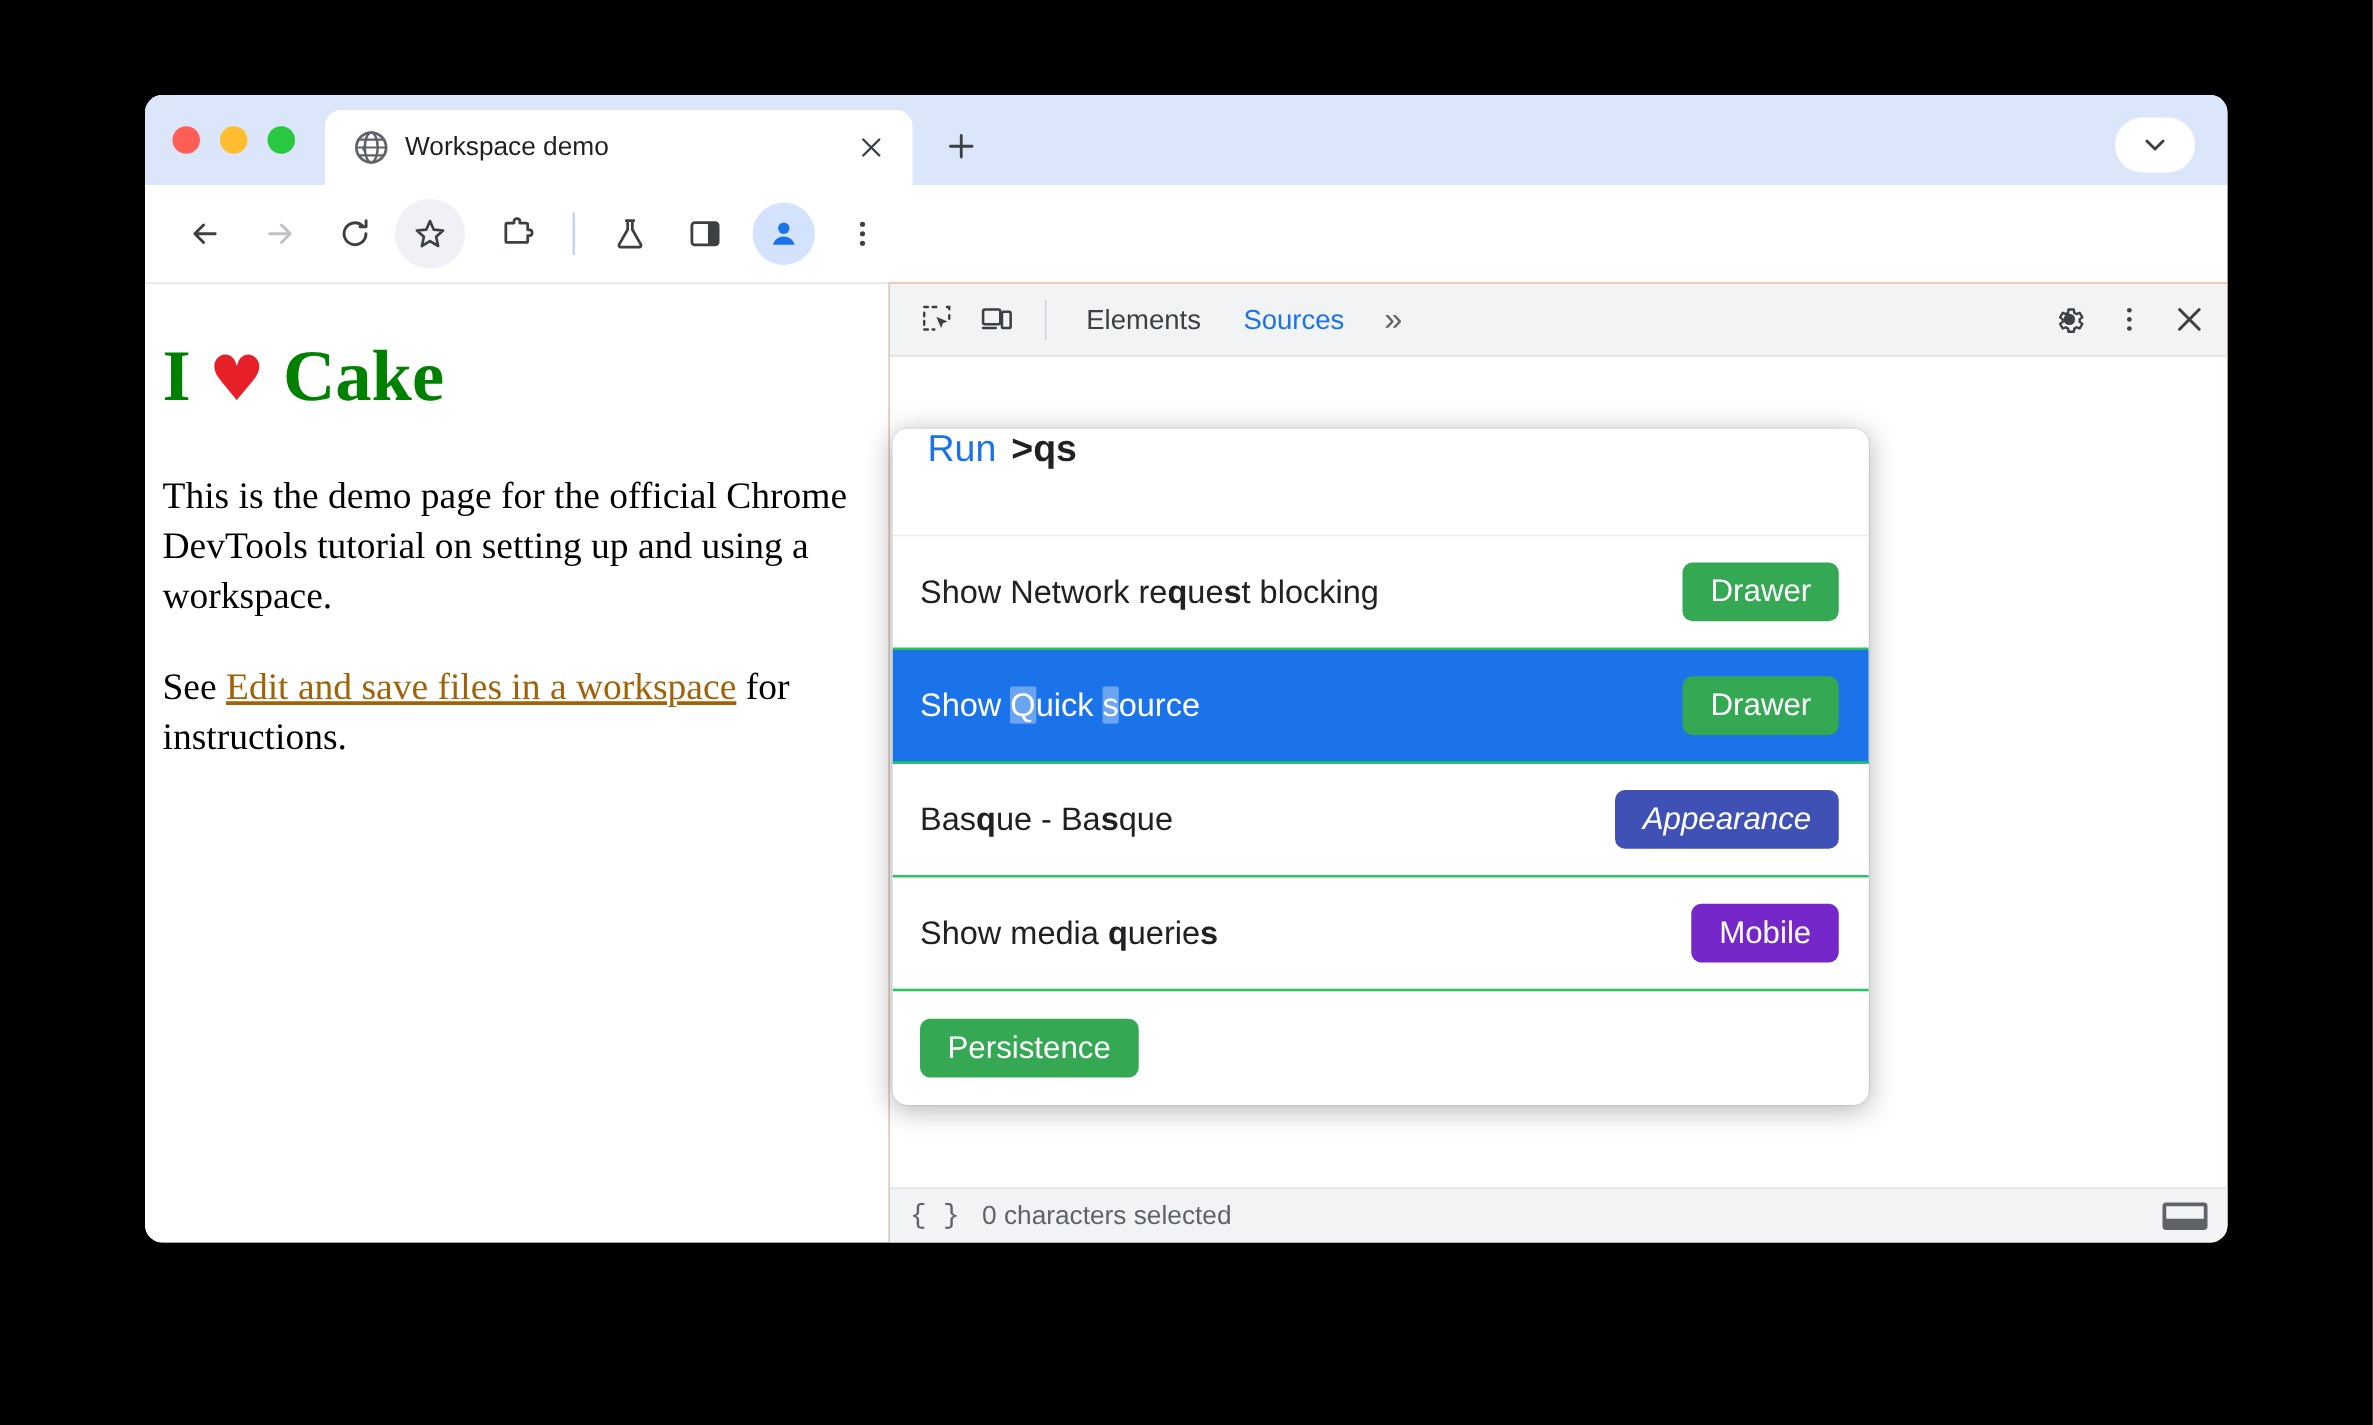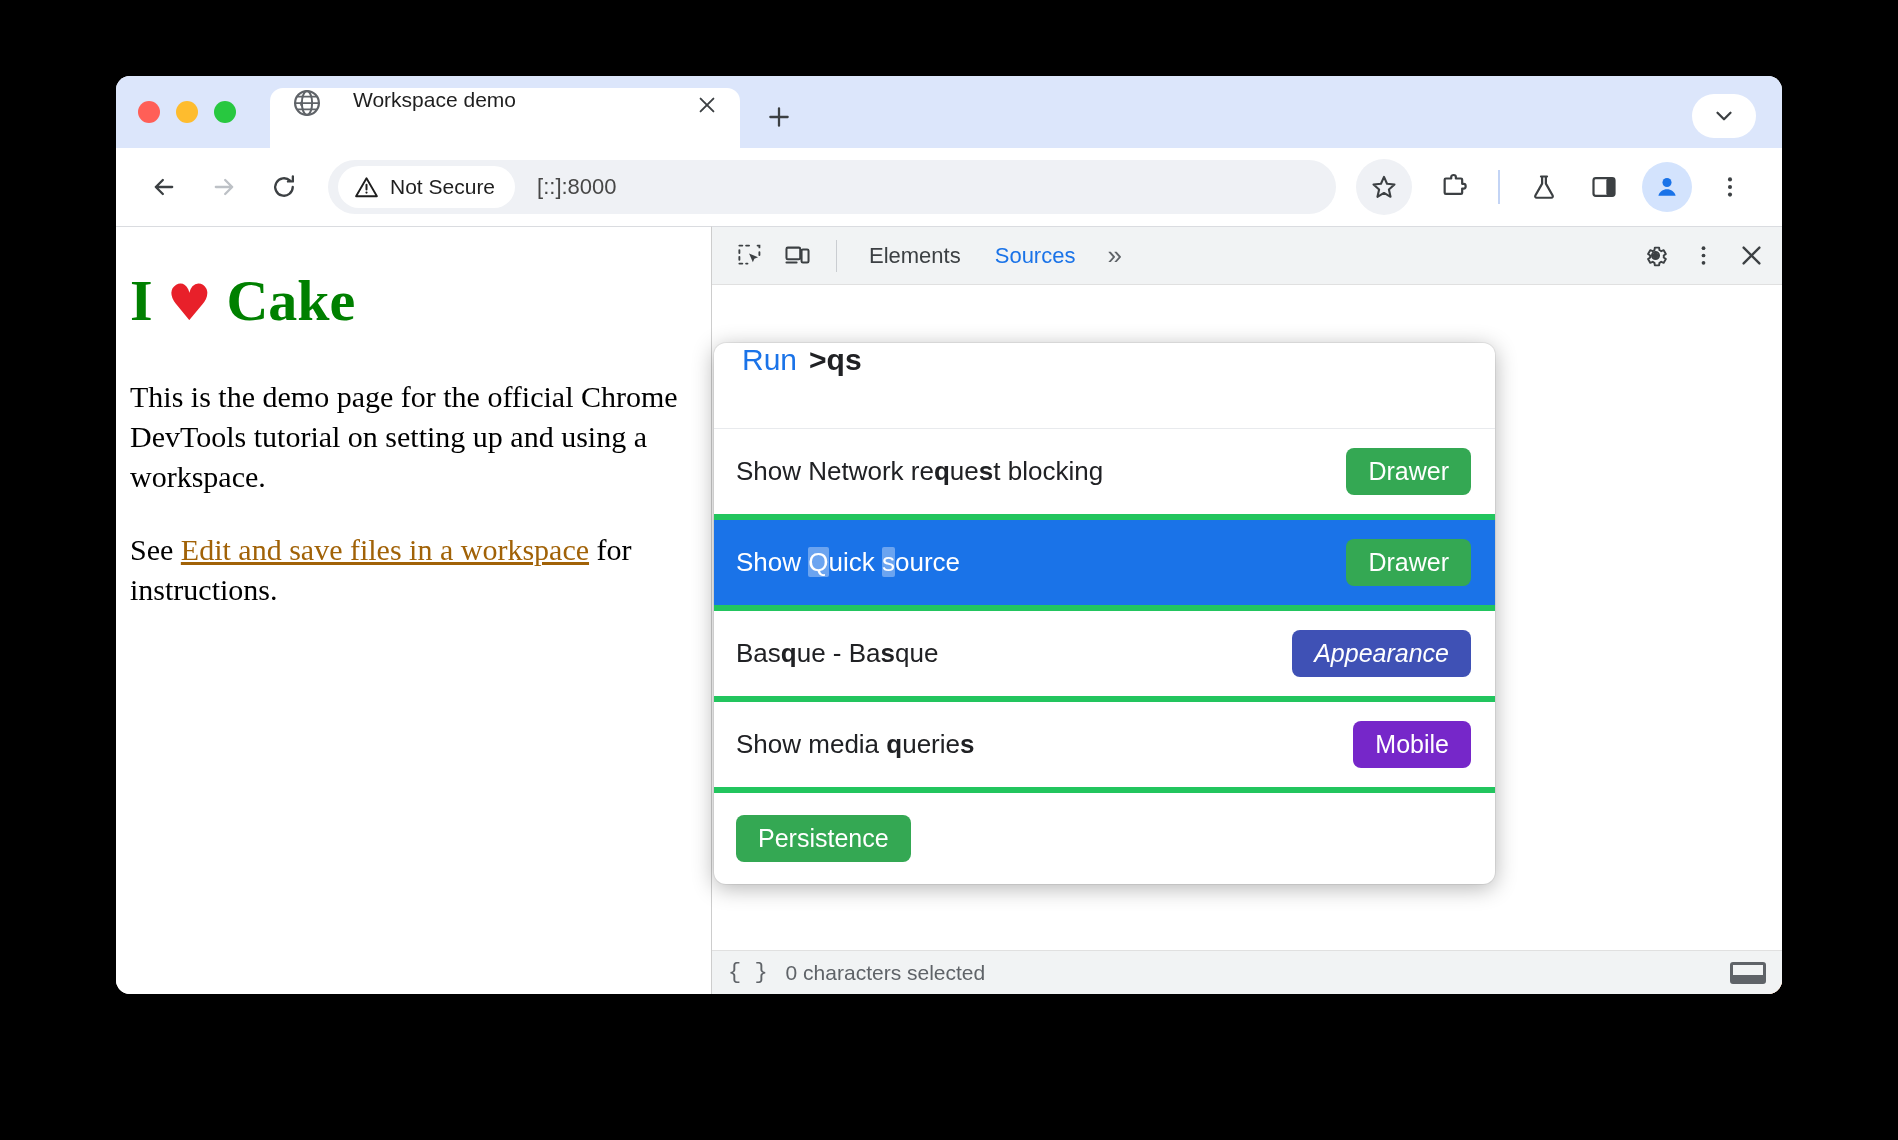--- a/index.html
+++ b/index.html
@@ -48,23 +48,23 @@
   #traffic-minimize { background: #febc2e; }
   #traffic-zoom { background: #28c840; }
 
   #browser-tab {
     position: relative;
     height: 60px;
     width: 470px;
     background: #ffffff;
     border-radius: 13px 13px 0 0;
     display: flex;
+    align-items: center;
     padding: 0 16px 0 22px;
-    gap: 31px;
-    margin-left: 10px;
+    gap: 12px;
   }
   #tab-favicon-wrap {
     width: 30px; height: 30px;
     display: flex; align-items: center; justify-content: center;
     flex: 0 0 30px;
   }
   #tab-title {
     font-size: 21px;
     color: #1f1f1f;
     flex: 1;
@@ -288,21 +288,21 @@
     gap: 12px;
   }
   #command-run-label { font-size: 30px; color: #1a73e8; }
   #command-query-text { font-size: 30px; color: #202124; font-weight: bold; }
 
   .command-row {
     height: 91px;
     display: flex;
     align-items: center;
     padding: 0 24px 0 22px;
-    border-bottom: 6px solid #22c55e;
+    border-bottom: 2px solid #22c55e;
     gap: 16px;
   }
   .command-row:last-child { border-bottom: none; }
   .command-row.selected { background: #1a73e8; }
   .command-label {
     font-size: 26px;
     color: #202124;
     flex: 1;
     white-space: nowrap;
     overflow: hidden;
@@ -383,33 +383,20 @@
         <path d="M5 12h14M13 6l6 6-6 6" stroke="#bdc1c6" stroke-width="2" fill="none" stroke-linecap="round" stroke-linejoin="round"></path>
       </svg>
     </div>
     <div class="nav-btn">
       <svg width="28" height="28" viewBox="0 0 24 24">
         <path d="M19.5 12a7.5 7.5 0 1 1-2.3-5.4" stroke="#3c4043" stroke-width="2" fill="none" stroke-linecap="round"></path>
         <path d="M19.6 3v4.2h-4.2" stroke="#3c4043" stroke-width="2" fill="none" stroke-linecap="round" stroke-linejoin="round"></path>
       </svg>
     </div>
 
-    <div id="omnibox">
-      <div id="not-secure-chip">
-        <span>
-          <svg width="25" height="25" viewBox="0 0 24 24">
-            <path d="M12 3.2L22 20.4H2L12 3.2z" fill="none" stroke="#1f1f1f" stroke-width="1.8" stroke-linejoin="round"></path>
-            <path d="M12 9.4v4.6" stroke="#1f1f1f" stroke-width="1.9" stroke-linecap="round"></path>
-            <circle cx="12" cy="16.9" r="1.05" fill="#1f1f1f"></circle>
-          </svg>
-        </span>
-        <span id="not-secure-label">Not Secure</span>
-      </div>
-      <span id="omnibox-url" title="Search Google or type a URL">[::]:8000</span>
-    </div>
 
     <div class="toolbar-icon-btn" id="bookmark-star-btn">
       <svg width="28" height="28" viewBox="0 0 24 24">
         <path d="M12 3.3l2.6 5.9 6.4.6-4.8 4.3 1.4 6.3L12 17.1l-5.6 3.3 1.4-6.3L3 9.8l6.4-.6L12 3.3z" fill="none" stroke="#3c4043" stroke-width="1.8" stroke-linejoin="round"></path>
       </svg>
     </div>
 
     <div class="toolbar-icon-btn">
       <svg width="28" height="28" viewBox="0 0 24 24">
         <path d="M9.6 3.4c0-1 .9-1.7 2-1.7s2 .7 2 1.7v1.3H18c.6 0 1 .4 1 1v3.6h1.3c1 0 1.7.9 1.7 2s-.7 2-1.7 2H19v3.6c0 .6-.4 1-1 1H5c-.6 0-1-.4-1-1V5.7c0-.6.4-1 1-1h4.6V3.4z" fill="none" stroke="#3c4043" stroke-width="1.9" stroke-linejoin="round"></path>

